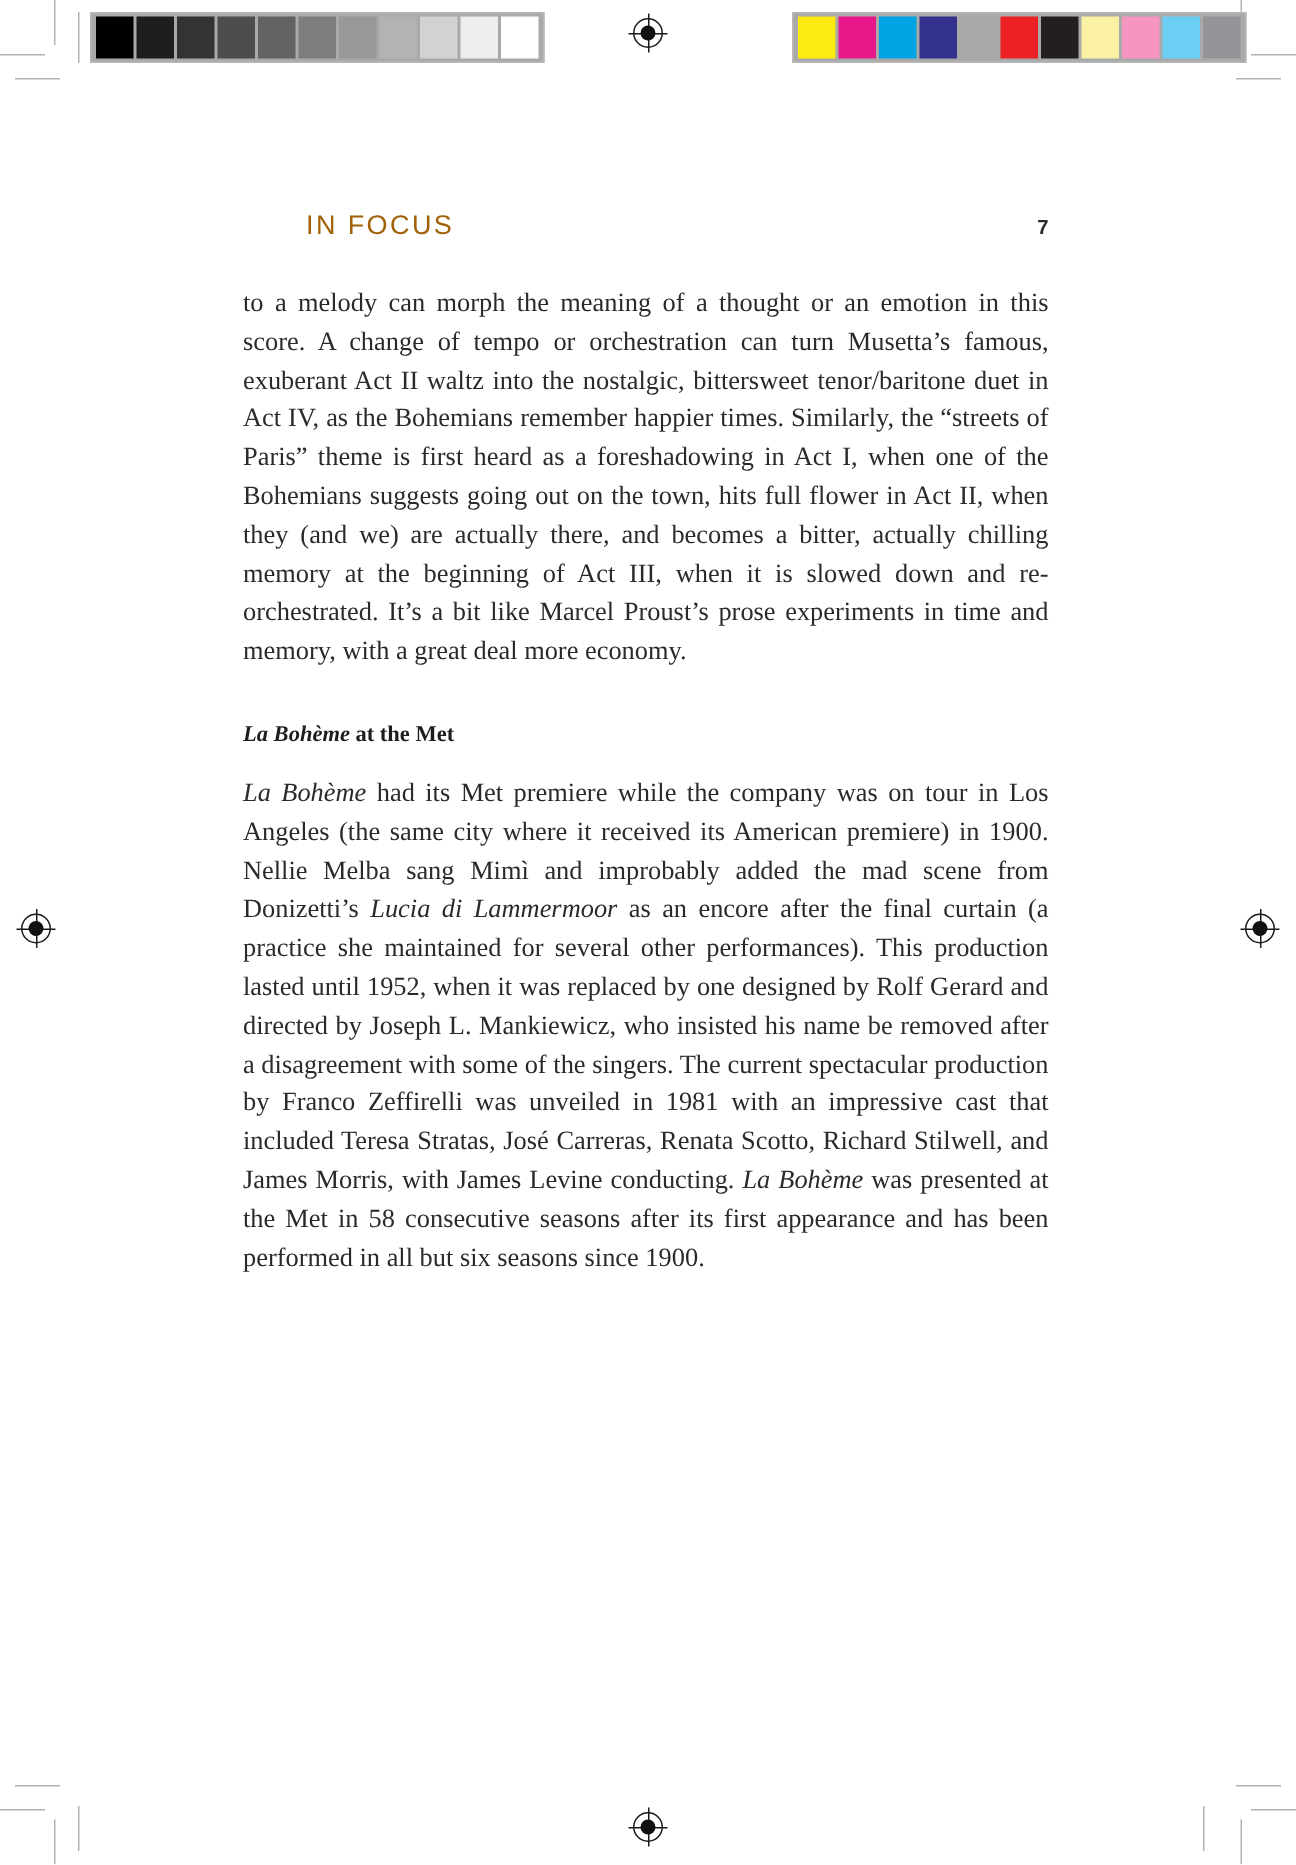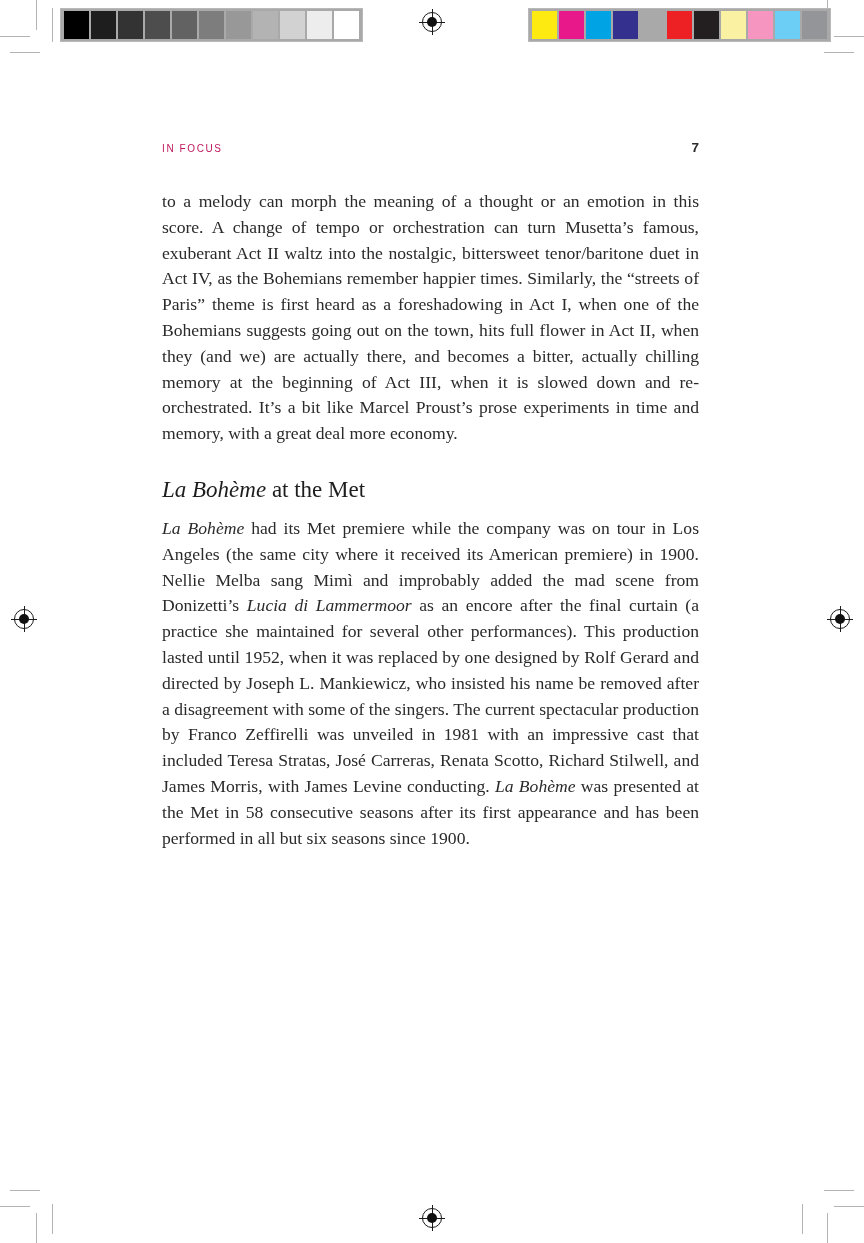--- a/index.html
+++ b/index.html
@@ -97,23 +97,24 @@
   }
 
   #running-head {
     display: flex;
     align-items: baseline;
     justify-content: space-between;
     height: 30px;
   }
   #running-head-label {
     font-family: "Liberation Sans", sans-serif;
-    font-size: 10px;
+    font-size: 18px;
     letter-spacing: 1.6px;
-    color: #be185d;
+    color: #a16207;
+    margin-left: 42px;
   }
   #folio {
     font-family: "Liberation Sans", sans-serif;
     font-size: 13.5px;
     font-weight: bold;
     color: #2b2b2b;
   }
 
   .body-para {
     font-family: "Liberation Serif", serif;
@@ -122,22 +123,22 @@
     color: #2a2a2a;
     text-align: justify;
     margin: 0;
     -webkit-hyphens: manual;
     hyphens: manual;
   }
   #para-intro { margin-top: 19px; }
 
   #section-heading {
     font-family: "Liberation Serif", serif;
-    font-size: 23px;
-    font-weight: normal;
+    font-size: 15px;
+    font-weight: bold;
     color: #1d1d1d;
     margin: 30px 0 13px 0;
     line-height: 26px;
   }
   #section-heading .title-italic { font-style: italic; }
 
   .it { font-style: italic; }
 
   
   #slug {

